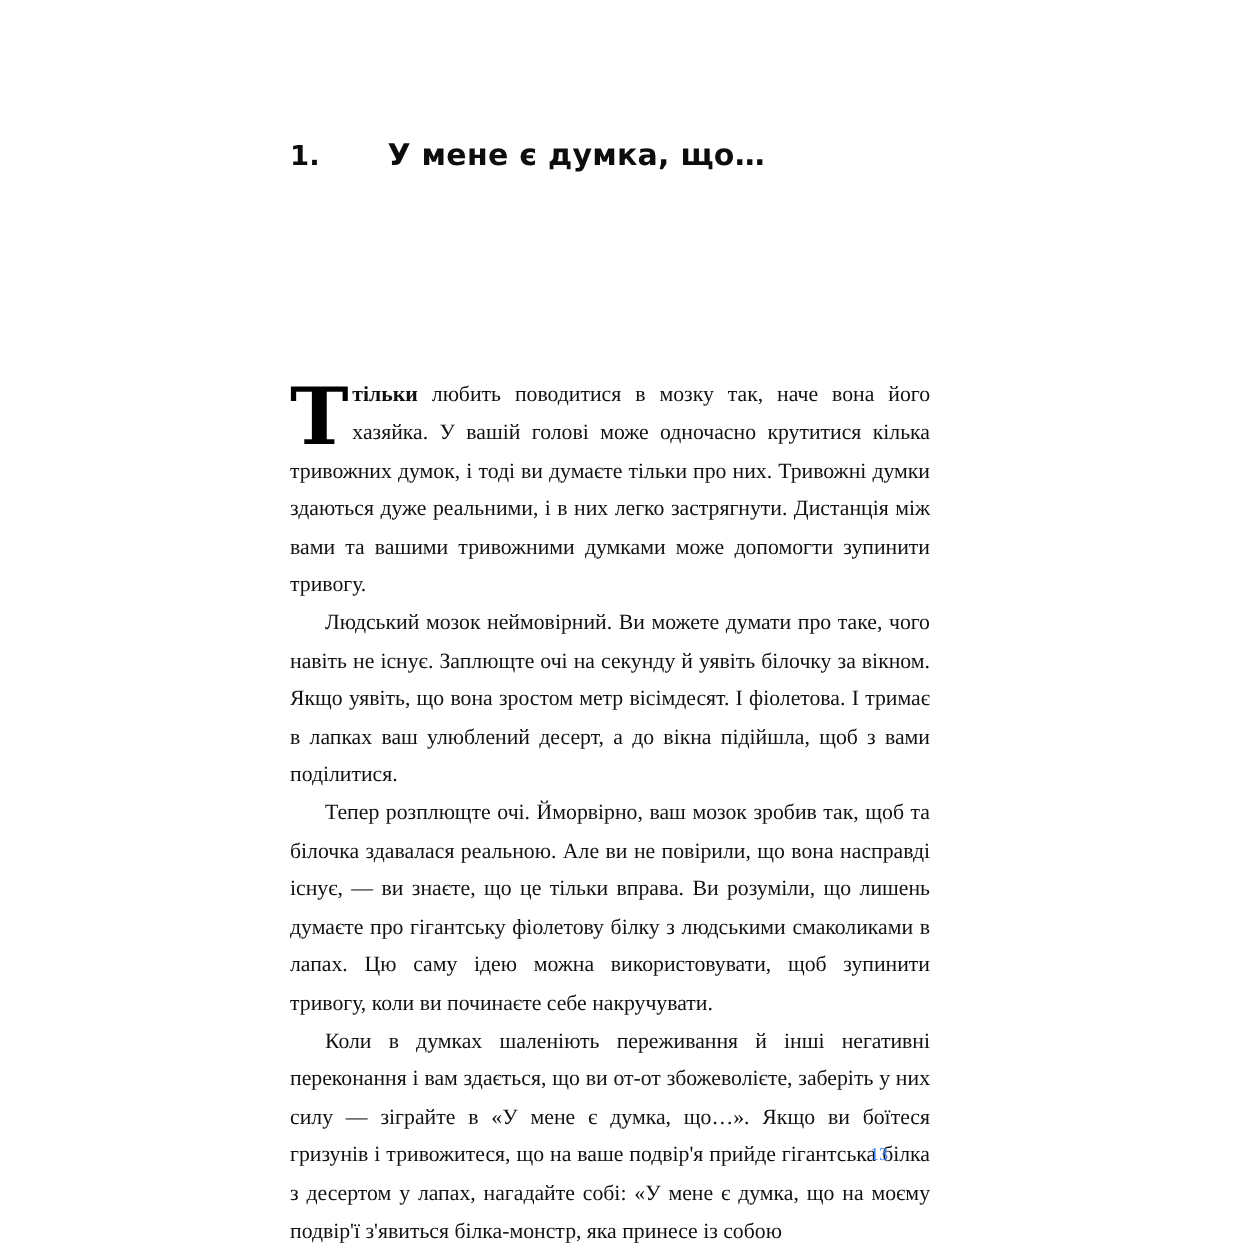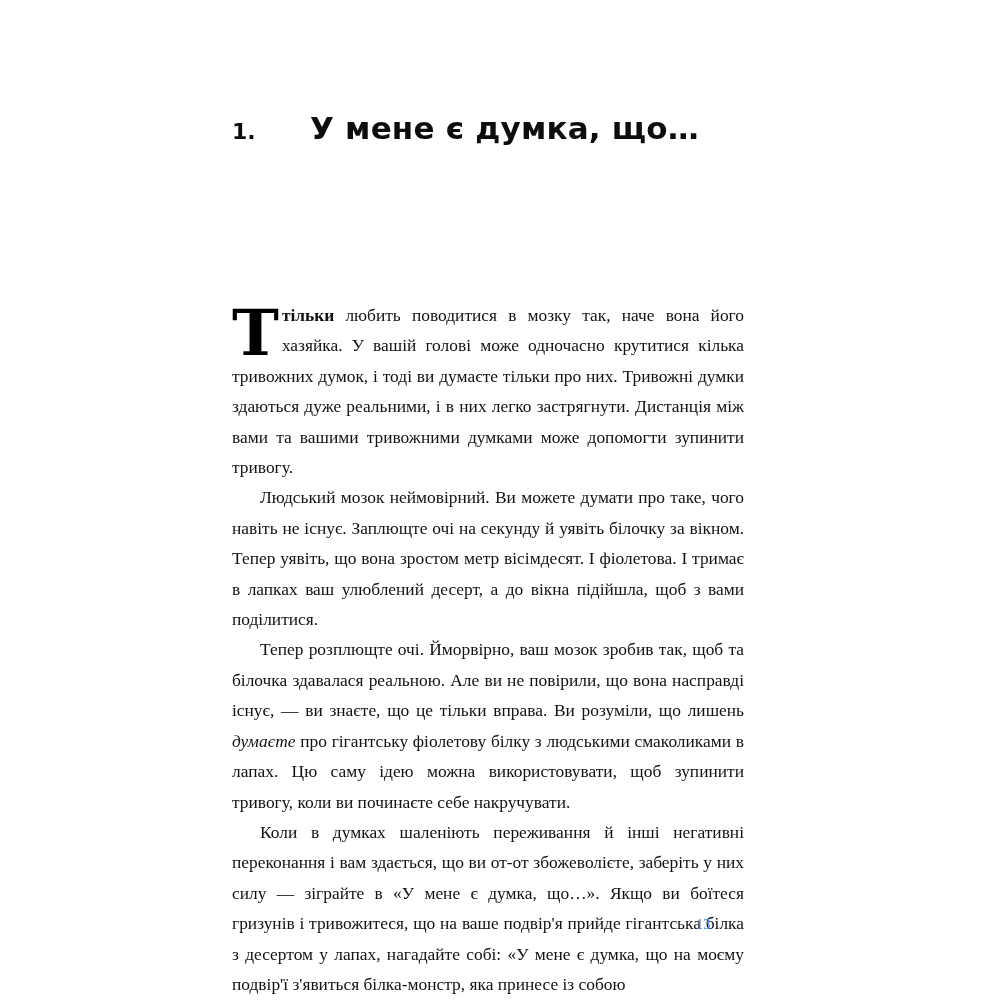--- a/index.html
+++ b/index.html
@@ -28,21 +28,21 @@
   }
   .chapter-number {
     font-size: 22px;
     font-weight: bold;
     color: #0d0d0d;
     width: 78px;
     flex: 0 0 78px;
     letter-spacing: 0px;
   }
   .chapter-title {
-    font-size: 31px;
+    font-size: 24px;
     font-weight: bold;
     color: #0d0d0d;
     letter-spacing: 0.2px;
   }
   .body-block {
     position: absolute;
     left: 232px;
     top: 300px;
     width: 512px;
   }
@@ -68,21 +68,20 @@
     font-size: 63px;
     line-height: 54px;
     padding: 6px 2px 0 0;
     margin: 0 1px 0 0;
     color: #000000;
   }
   .bold-lead {
     font-weight: bold;
   }
   .ital {
-    font-style: italic;
   }
   .page-number {
     position: absolute;
     left: 696px;
     top: 916px;
     font-size: 14.5px;
     font-family: "Liberation Serif", serif;
     color: #3b82f6;
   }
 </style>
@@ -95,21 +94,21 @@
     <span class="chapter-number">1.</span>
     <span class="chapter-title">У мене є думка, що…</span>
   </div>
 
   <div class="body-block">
 
     <p class="para dropcap-para">
       <span class="dropcap">Т</span><span class="bold-lead">тільки</span><span> любить поводитися в мозку так, наче вона його хазяйка. У вашій голові може одночасно крутитися кілька тривожних думок, і тоді ви думаєте тільки про них. Тривожні думки здаються дуже реальними, і в них легко застрягнути. Дистанція між вами та вашими тривожними думками може допомогти зупинити тривогу.</span>
     </p>
 
-    <p class="para"><span>Людський мозок неймовірний. Ви можете думати про таке, чого навіть не існує. Заплющте очі на секунду й уявіть білочку за вікном. Тепер уявіть, що вона зростом метр вісімдесят. І фіолетова. І тримає в лапках ваш улюблений десерт, а до вікна підійшла, щоб з вами поділитися.</span></p>
+    <p class="para"><span>Людський мозок неймовірний. Ви можете думати про таке, чого навіть не існує. Заплющте очі на секунду й уявіть білочку за вікном. Якщо уявіть, що вона зростом метр вісімдесят. І фіолетова. І тримає в лапках ваш улюблений десерт, а до вікна підійшла, щоб з вами поділитися.</span></p>
 
     <p class="para"><span>Тепер розплющте очі. Йморвірно, ваш мозок зробив так, щоб та білочка здавалася реальною. Але ви не повірили, що вона насправді існує, — ви знаєте, що це тільки вправа. Ви розуміли, що лишень </span><span class="ital">думаєте</span><span> про гігантську фіолетову білку з людськими смаколиками в лапах. Цю саму ідею можна використовувати, щоб зупинити тривогу, коли ви починаєте себе накручувати.</span></p>
 
     <p class="para"><span>Коли в думках шаленіють переживання й інші негативні переконання і вам здається, що ви от-от збожеволієте, заберіть у них силу — зіграйте в «У мене є думка, що…». Якщо ви боїтеся гризунів і тривожитеся, що на ваше подвір'я прийде гігантська білка з десертом у лапах, нагадайте собі: «У мене є думка, що на моєму подвір'ї з'явиться білка-монстр, яка принесе із собою</span></p>
 
   </div>
 
   <div class="page-number">13</div>
 
 </div>

